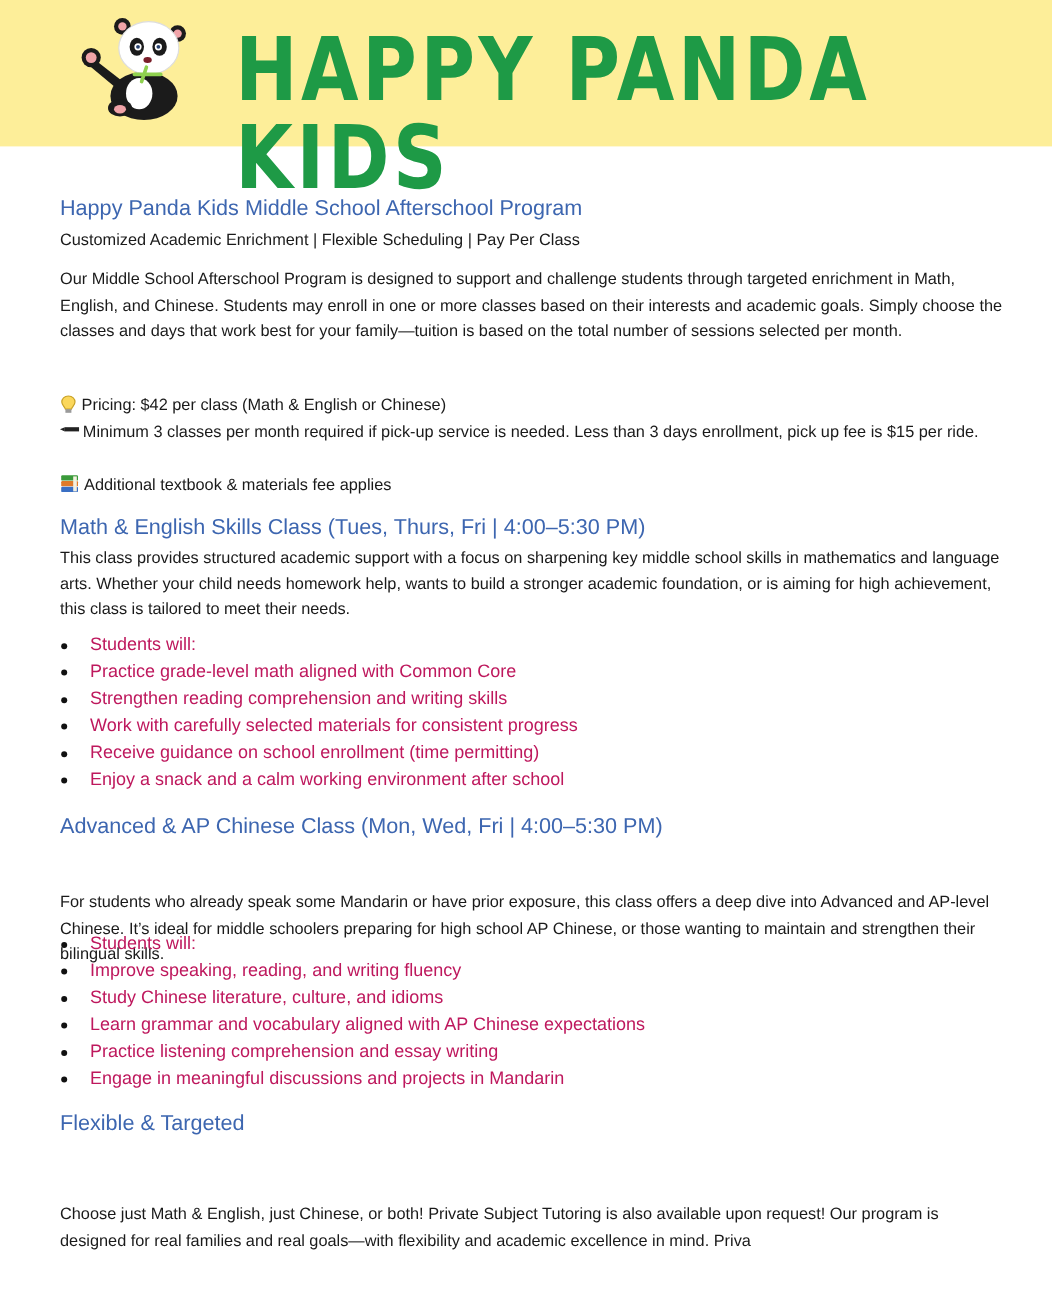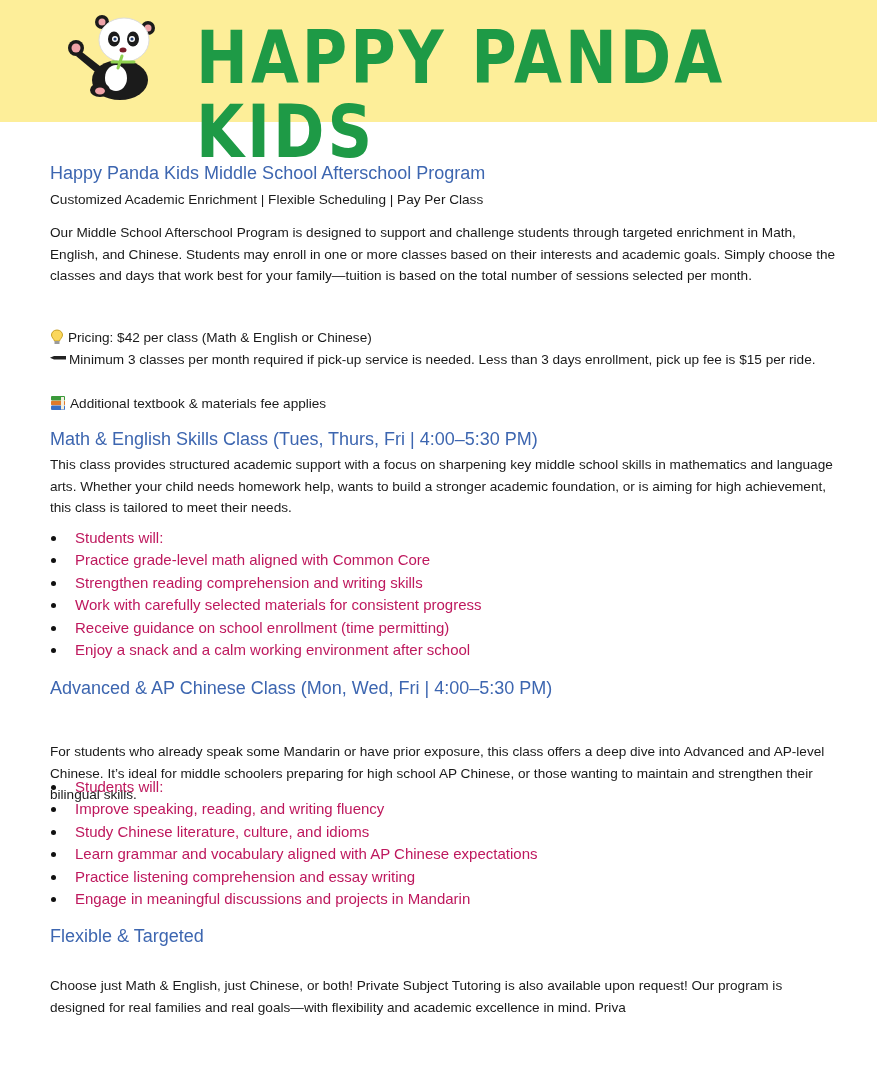--- a/index.html
+++ b/index.html
@@ -107,14 +107,14 @@
   <ul class="bullets" style="top:776px;">
     <li><span class="dot"></span><span>Students will:</span></li>
     <li><span class="dot"></span><span>Improve speaking, reading, and writing fluency</span></li>
     <li><span class="dot"></span><span>Study Chinese literature, culture, and idioms</span></li>
     <li><span class="dot"></span><span>Learn grammar and vocabulary aligned with AP Chinese expectations</span></li>
     <li><span class="dot"></span><span>Practice listening comprehension and essay writing</span></li>
     <li><span class="dot"></span><span>Engage in meaningful discussions and projects in Mandarin</span></li>
   </ul>
 
   <h2 class="h-blue" style="top:926px;">Flexible &amp; Targeted</h2>
-  <p class="p" style="top:975px;">Choose just Math &amp; English, just Chinese, or both! Private Subject Tutoring is also available upon request! Our program is designed for real families and real goals—with flexibility and academic excellence in mind. Priva</p>
+  <p class="p" style="top:1001px;">Choose just Math &amp; English, just Chinese, or both! Private Subject Tutoring is also available upon request! Our program is designed for real families and real goals—with flexibility and academic excellence in mind. Priva</p>
 </div>
 
 </body></html>

